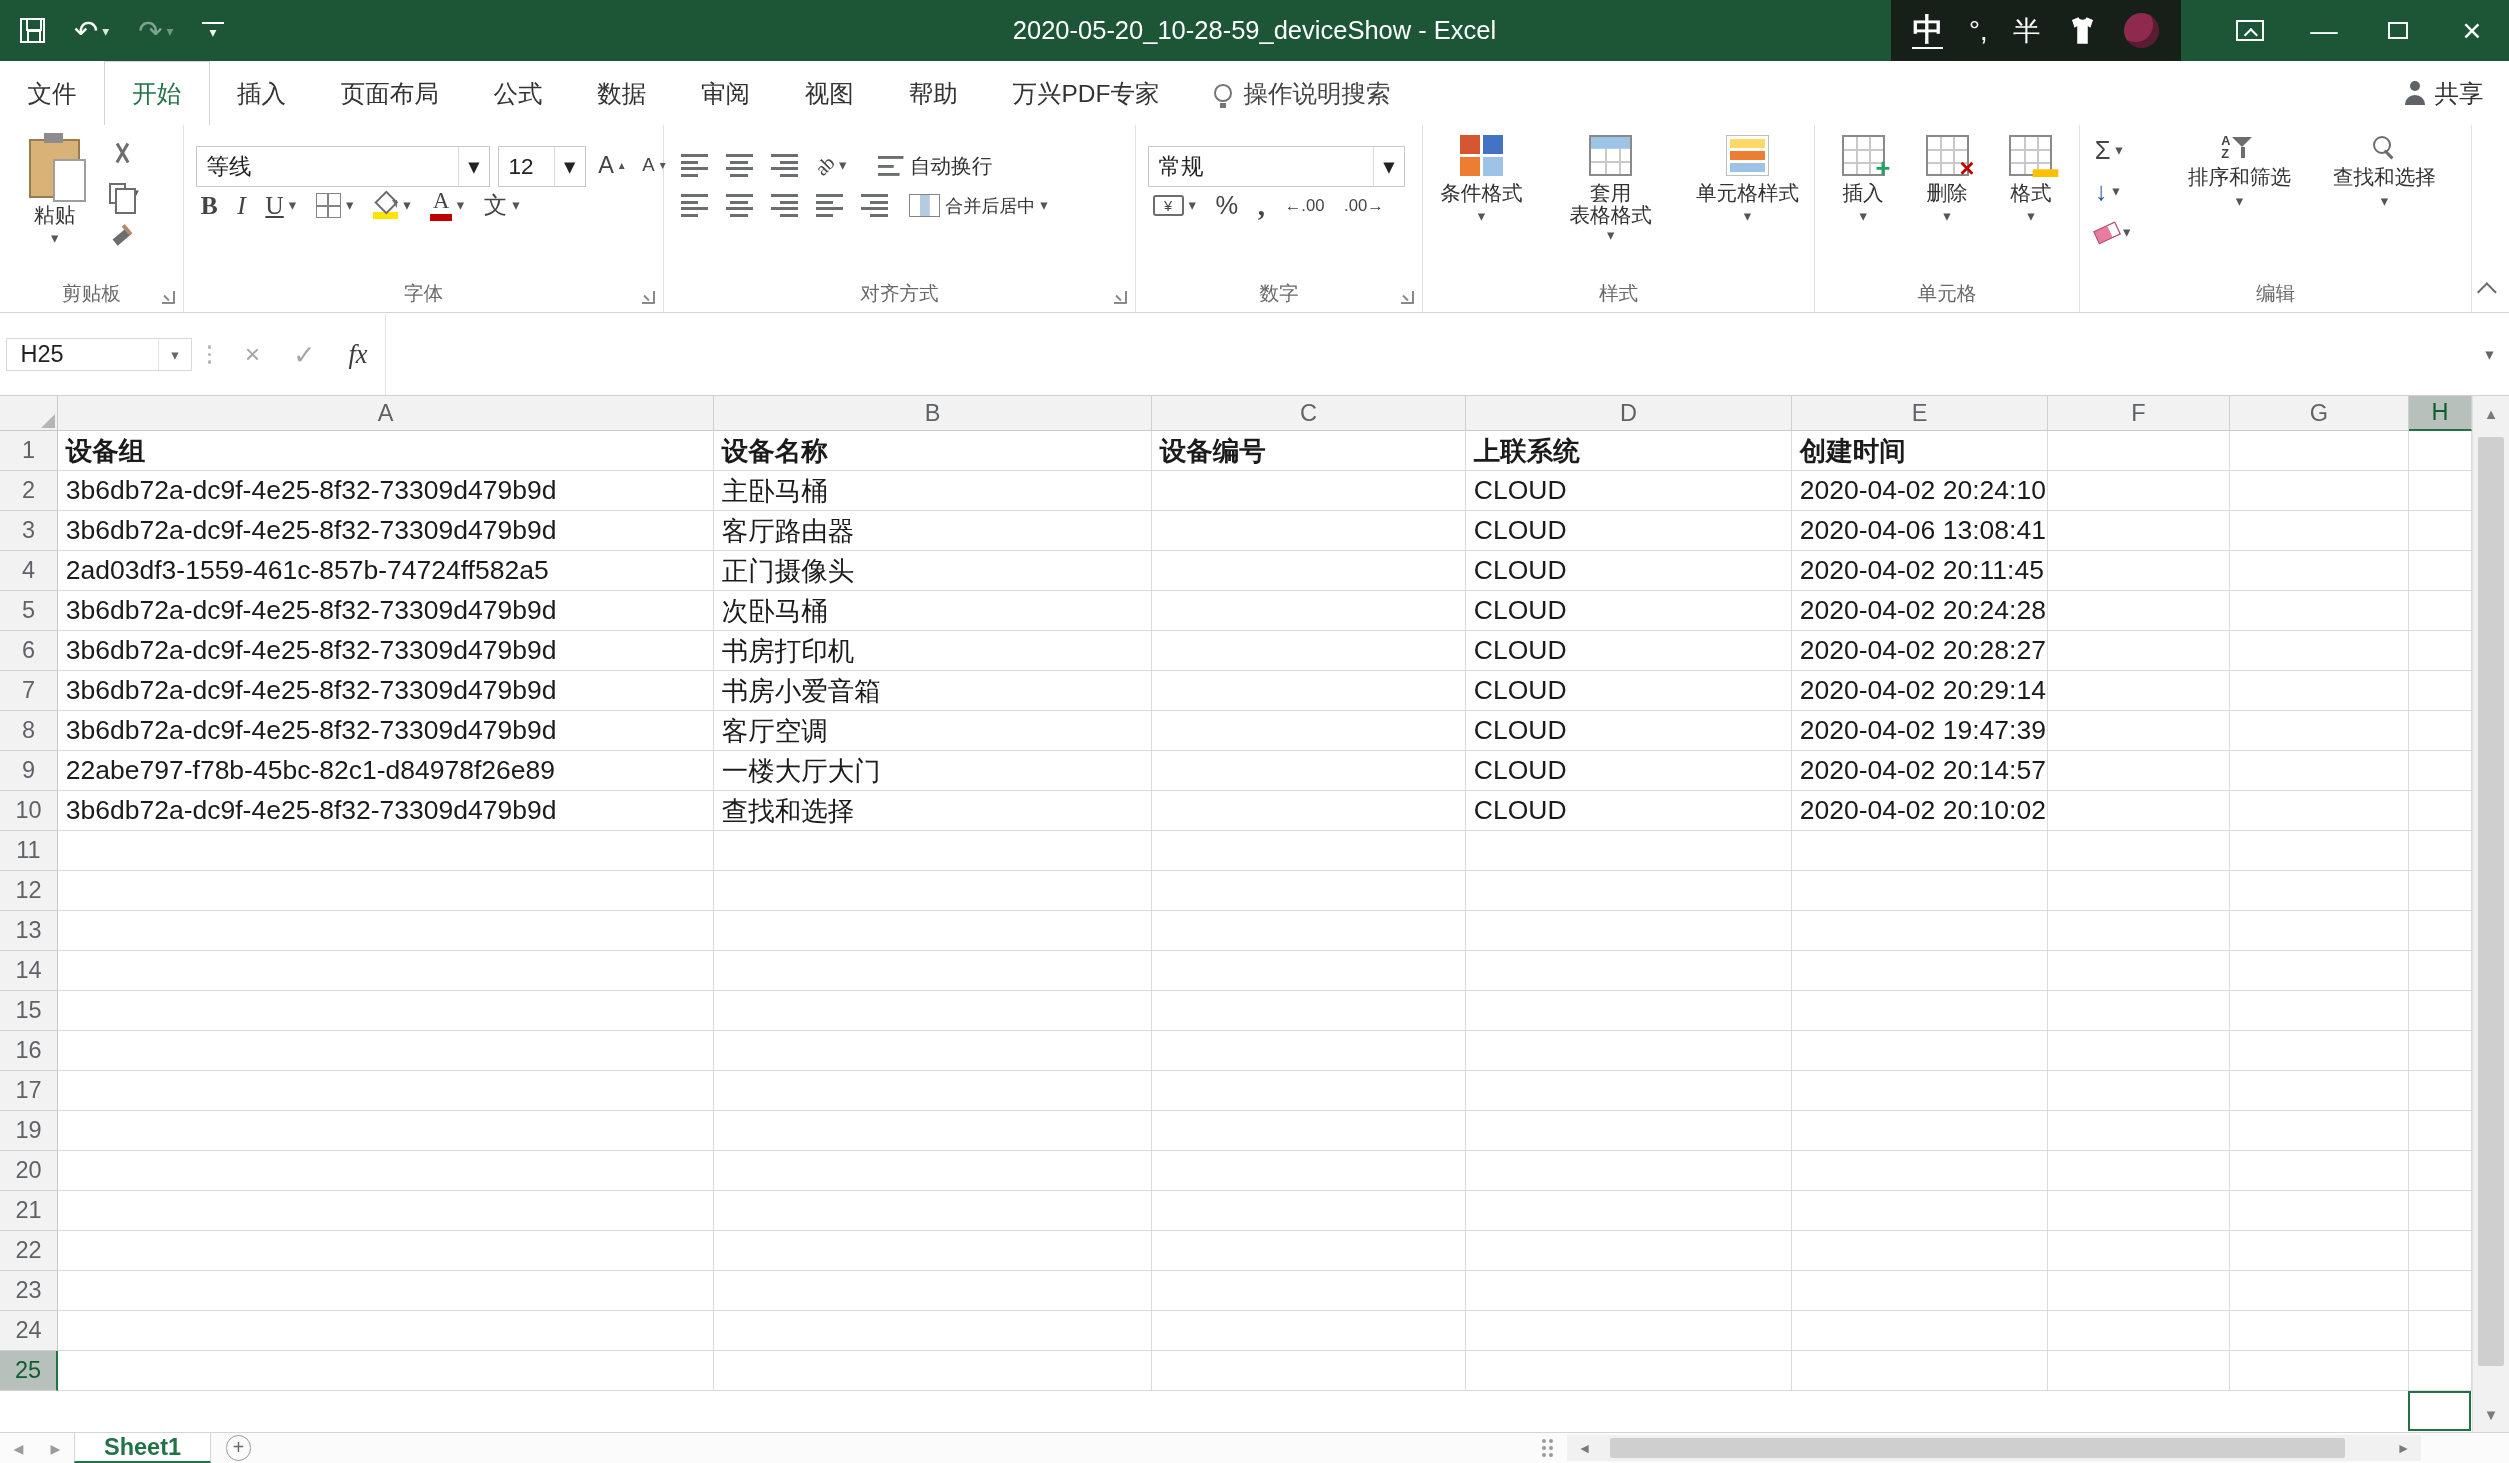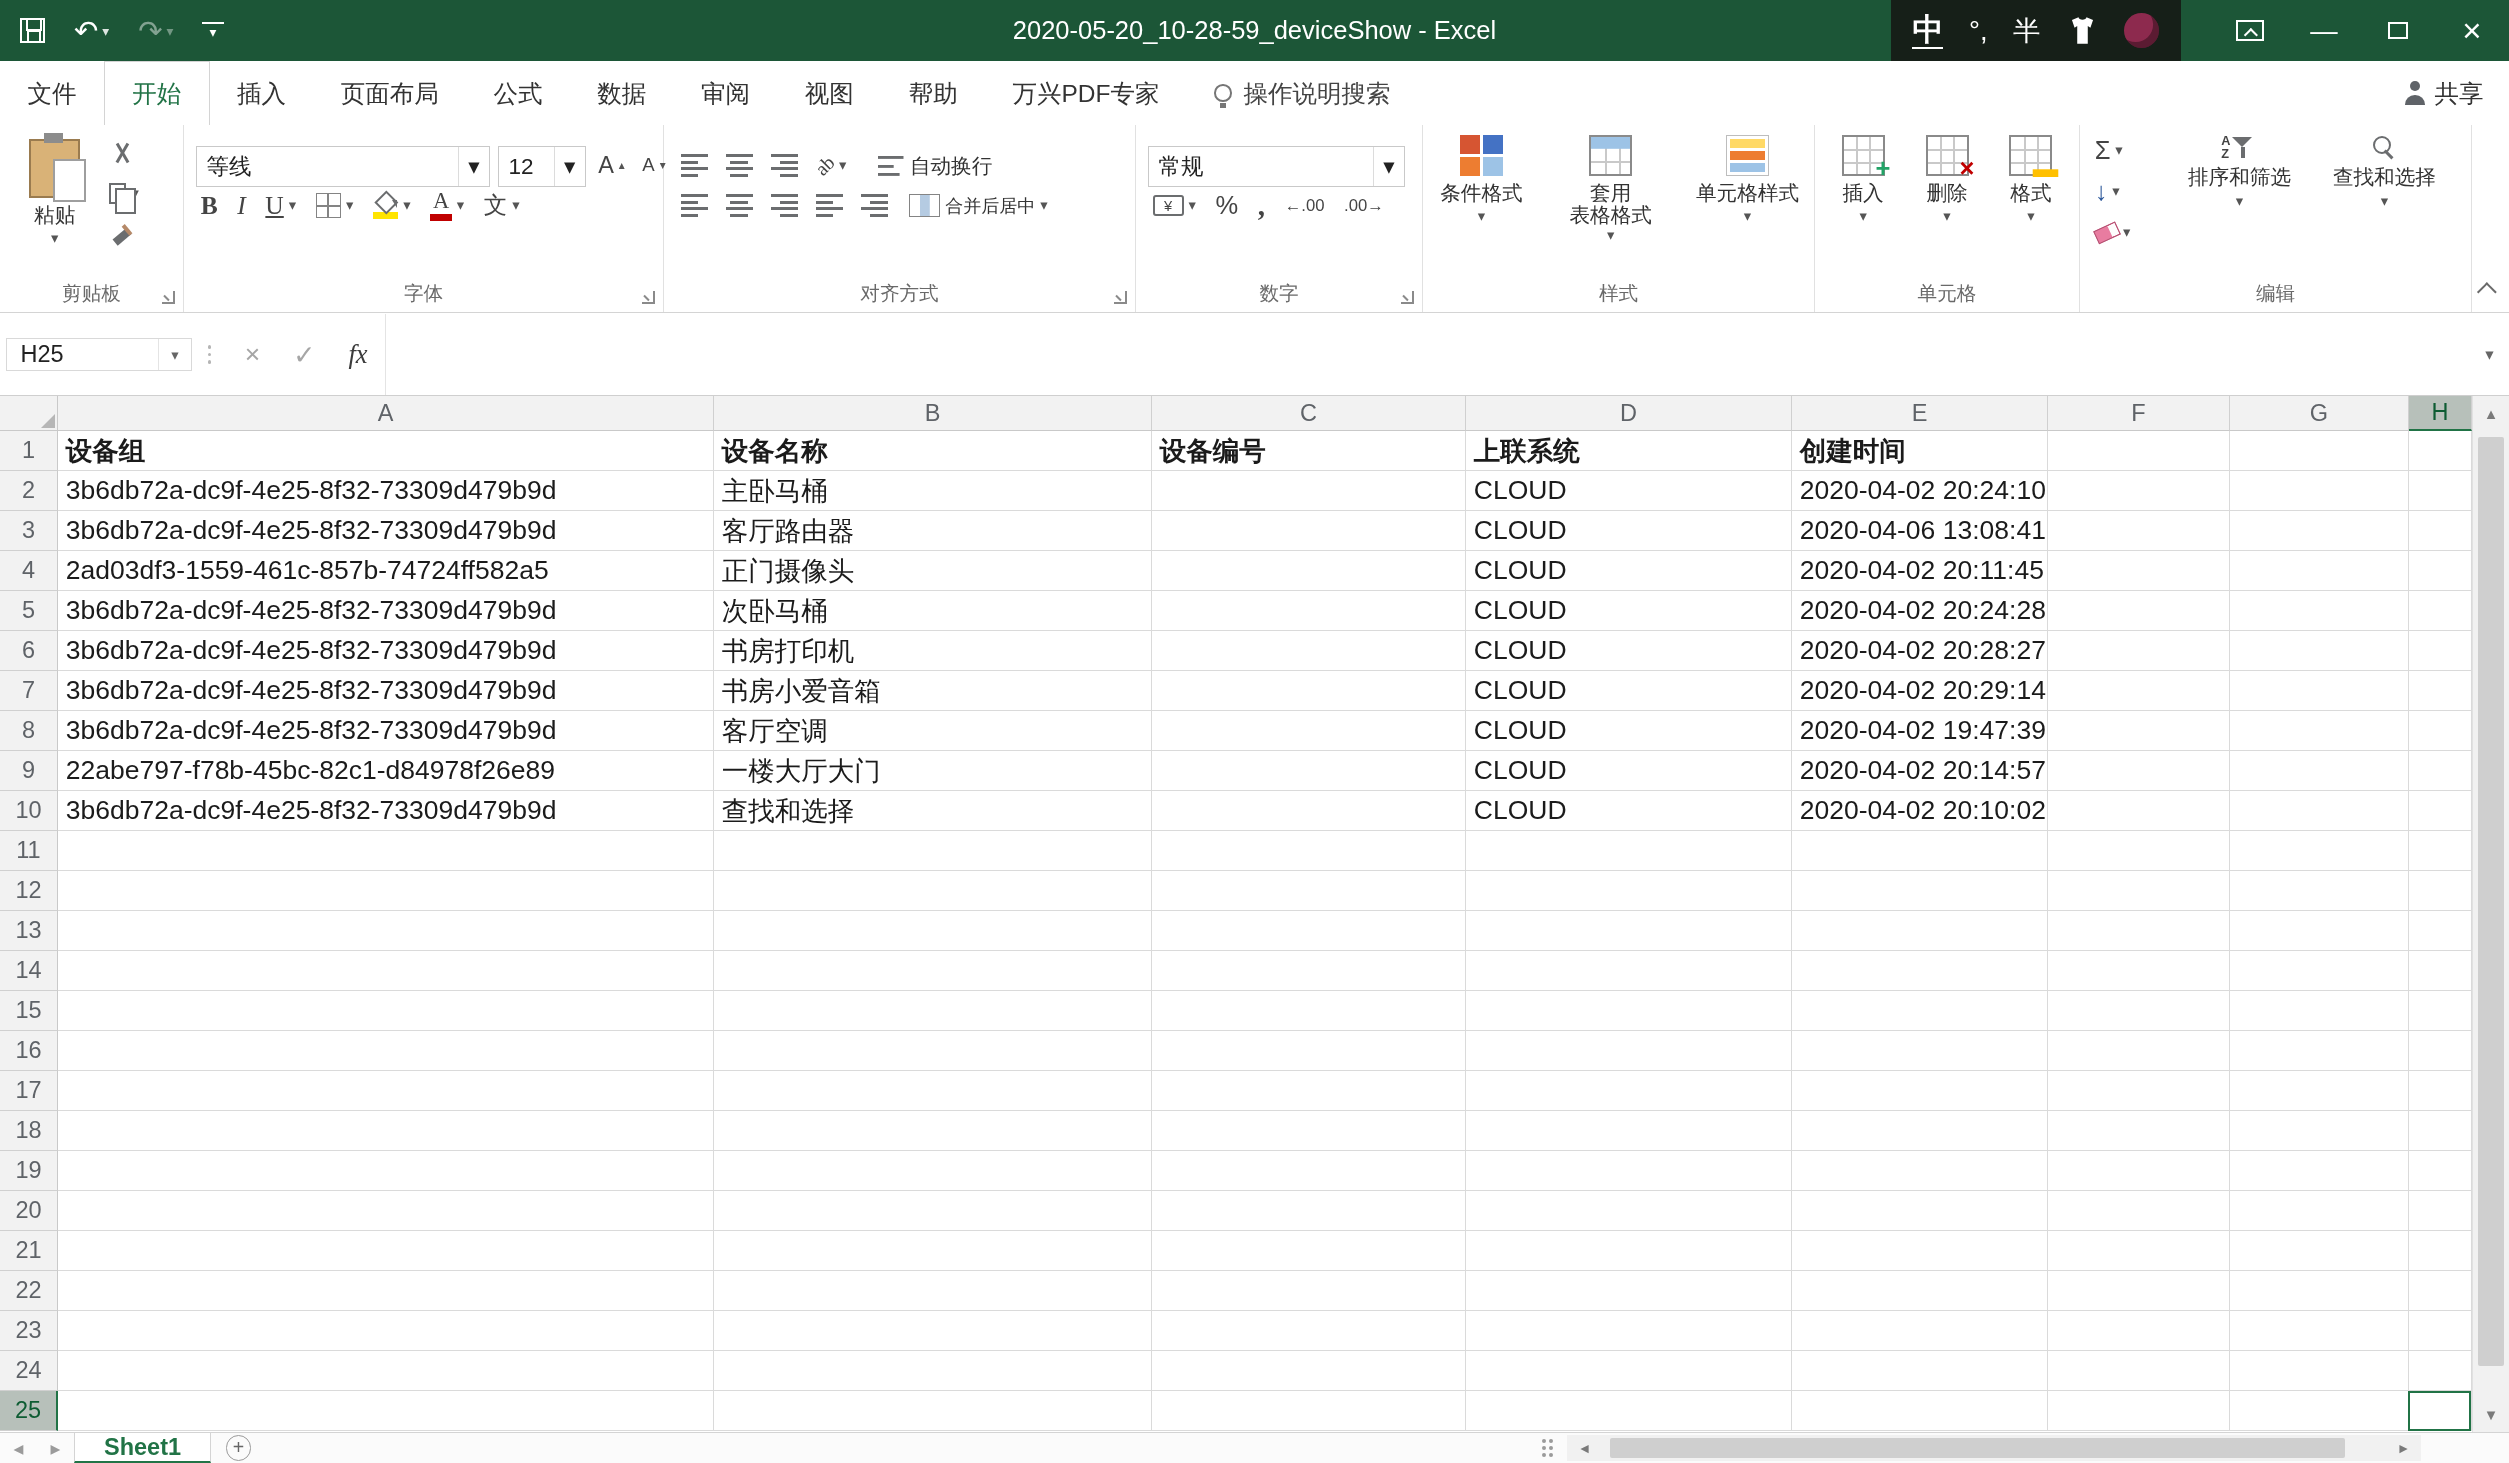--- a/index.html
+++ b/index.html
@@ -749,31 +749,20 @@
           <div class="cell" style="width: 656px;"></div>
           <div class="cell" style="width: 438px;"></div>
           <div class="cell" style="width: 314px;"></div>
           <div class="cell" style="width: 326px;"></div>
           <div class="cell" style="width: 256px;"></div>
           <div class="cell" style="width: 182px;"></div>
           <div class="cell" style="width: 179px;"></div>
           <div class="cell" style="width: 63px;"></div>
         </div>
         <div class="grow">
-          <div class="rowh">18</div>
-          <div class="cell" style="width: 656px;"></div>
-          <div class="cell" style="width: 438px;"></div>
-          <div class="cell" style="width: 314px;"></div>
-          <div class="cell" style="width: 326px;"></div>
-          <div class="cell" style="width: 256px;"></div>
-          <div class="cell" style="width: 182px;"></div>
-          <div class="cell" style="width: 179px;"></div>
-          <div class="cell" style="width: 63px;"></div>
-        </div>
-        <div class="grow">
           <div class="rowh">19</div>
           <div class="cell" style="width: 656px;"></div>
           <div class="cell" style="width: 438px;"></div>
           <div class="cell" style="width: 314px;"></div>
           <div class="cell" style="width: 326px;"></div>
           <div class="cell" style="width: 256px;"></div>
           <div class="cell" style="width: 182px;"></div>
           <div class="cell" style="width: 179px;"></div>
           <div class="cell" style="width: 63px;"></div>
         </div>

